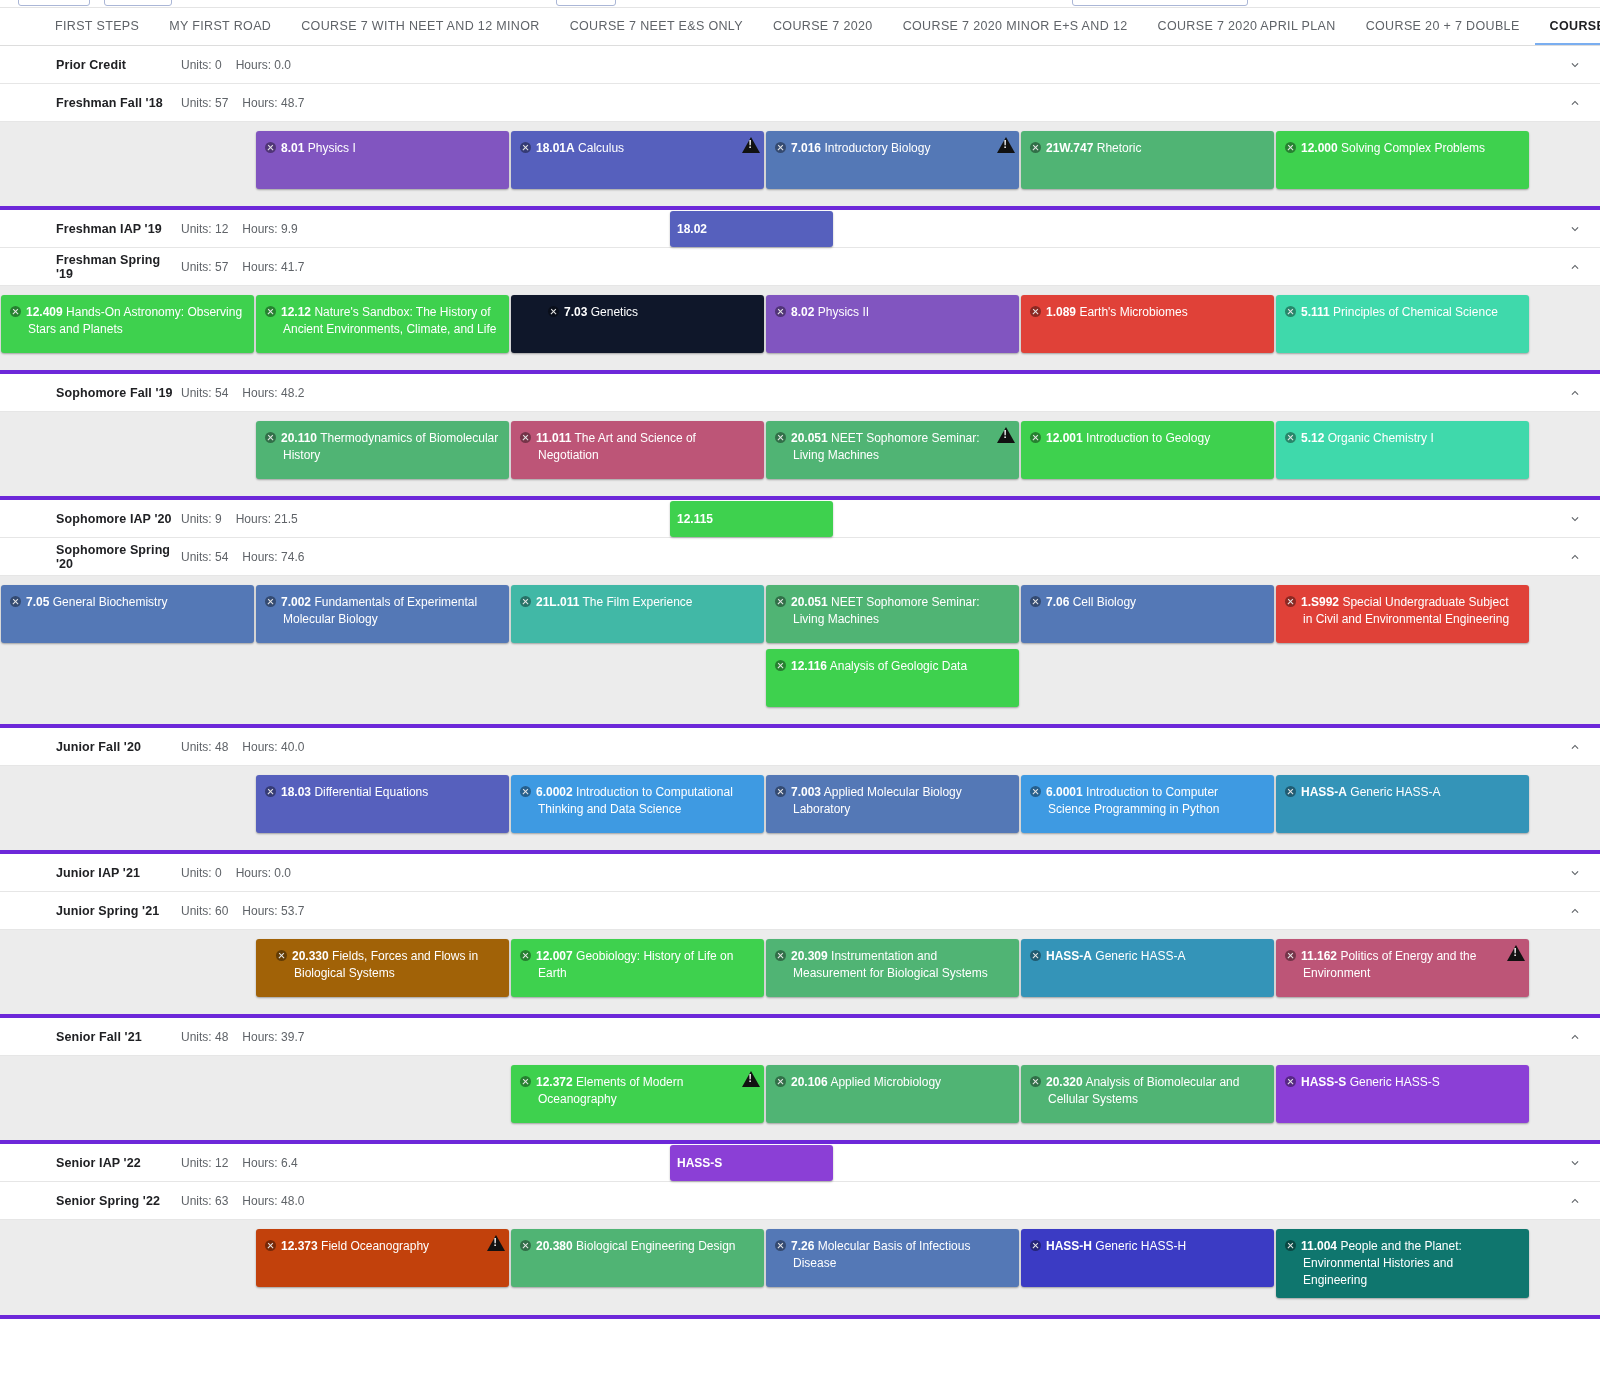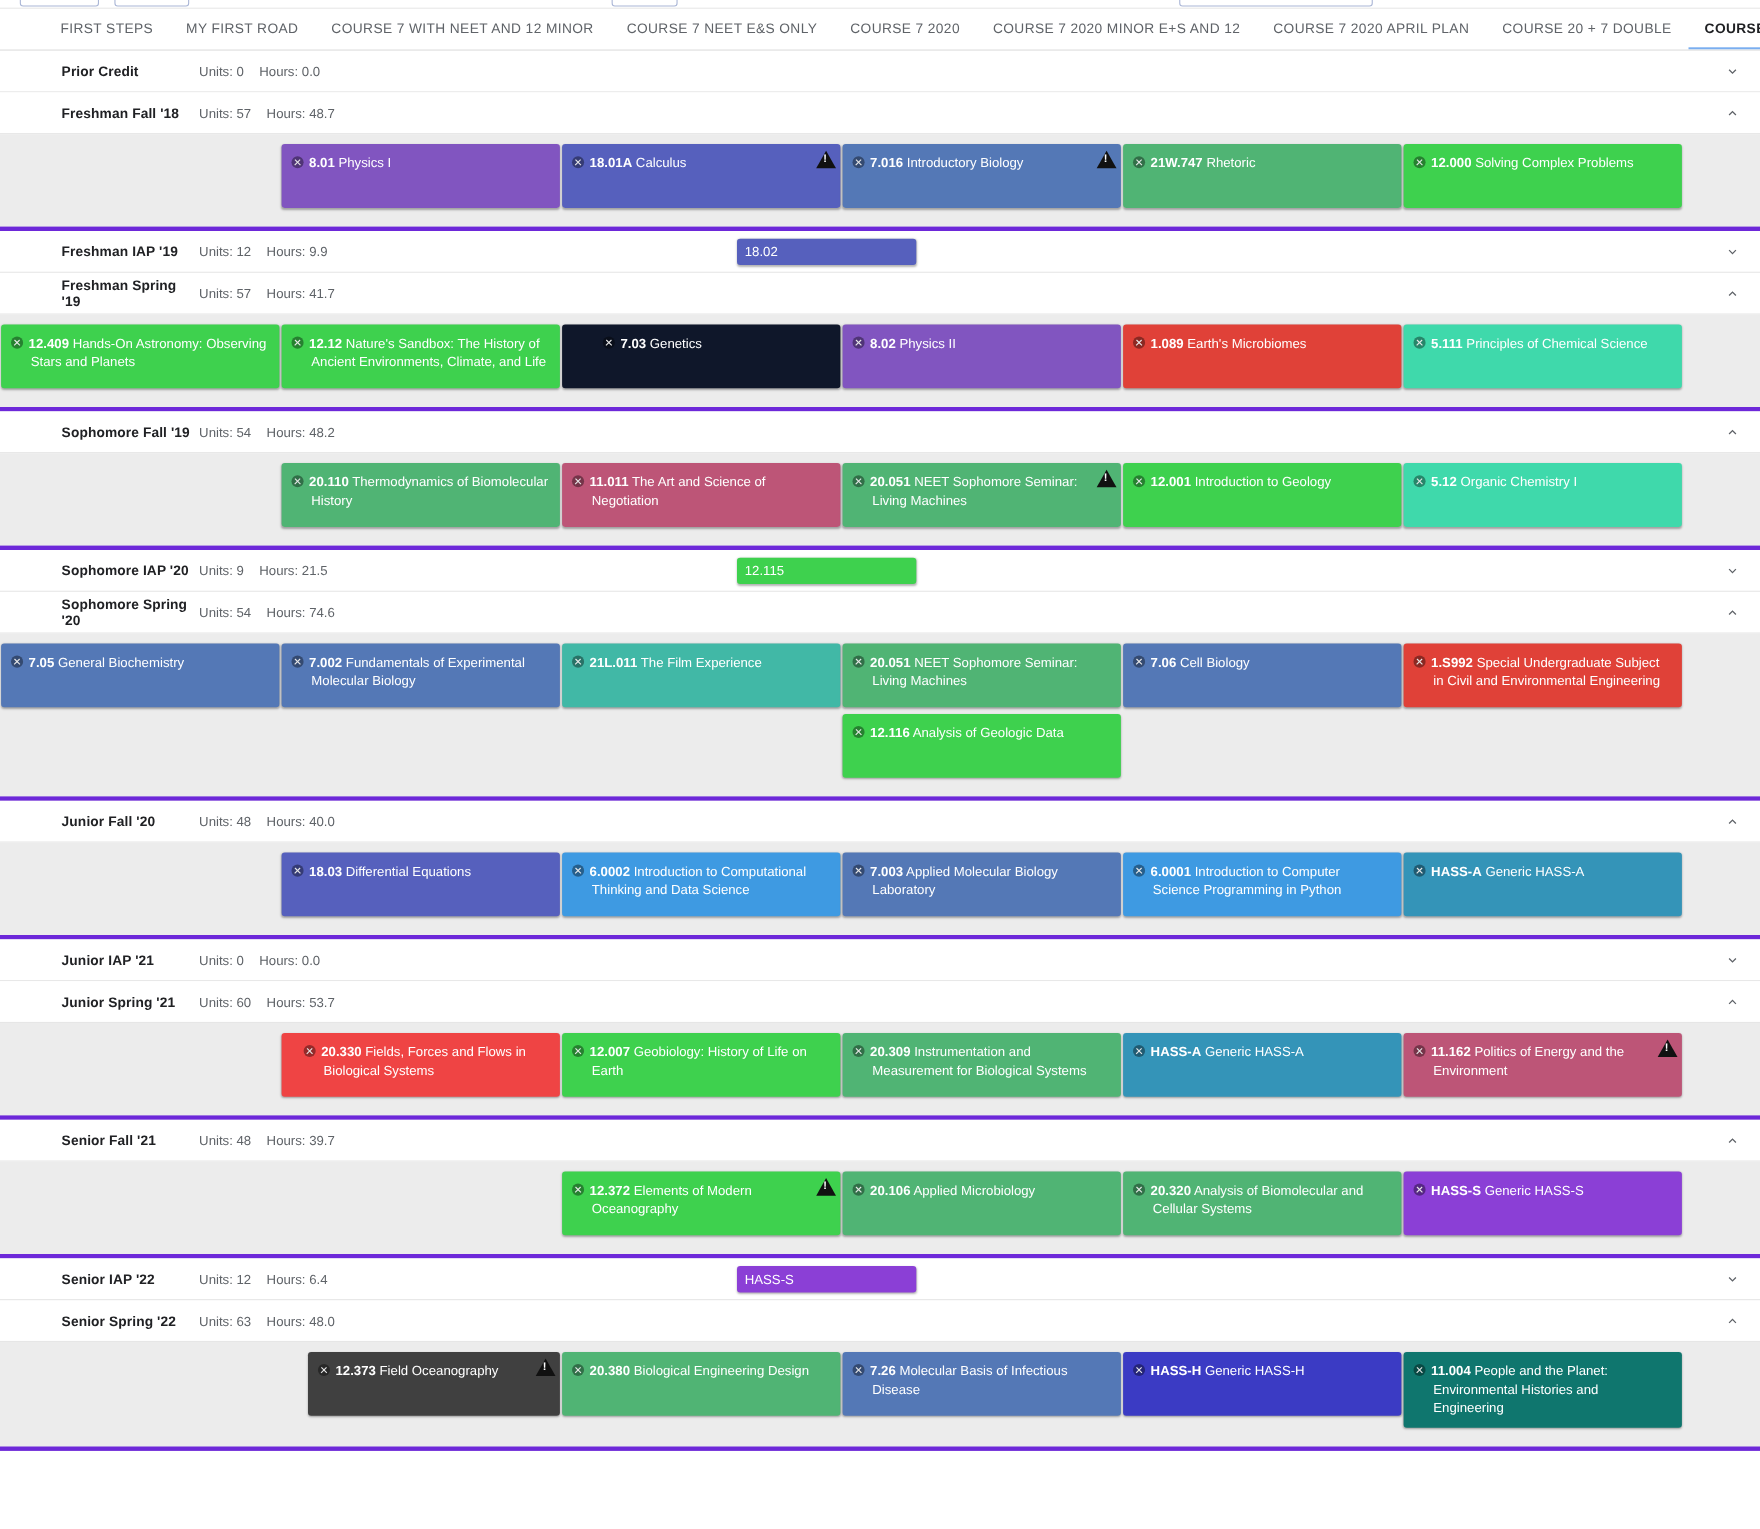--- a/index.html
+++ b/index.html
@@ -160,25 +160,25 @@
     left: -2.5px; top: 3px;
     font-size: 10px;
     font-weight: 700;
     color: #ffffff;
     line-height: 1;
   }
   .chip {
     position: absolute;
     left: 670px;
     width: 163px;
-    height: 24px;
+    height: 36px;
     border-radius: 3px;
     color: #fff;
     font-size: 12px;
-    font-weight: 400;
+    font-weight: 700;
     display: flex;
     align-items: center;
     padding-left: 7px;
     box-shadow: 0 1px 2px rgba(0,0,0,.3);
     cursor: pointer;
   }
   .sem-header.with-chip { position: relative; }
 </style>
 </head>
 <body>
@@ -508,21 +508,21 @@
       <div class="sem-spacer"></div>
       <div class="chevron">
         <svg width="14" height="14" viewBox="0 0 24 24">
           <path fill="#5f6368" d="M7.41 15.41 12 10.83l4.59 4.58L18 14l-6-6-6 6z"></path>
         </svg>
       </div>
     </div>
     <div class="sem-body">
       <div class="slot empty"></div>
       <div class="slot">
-        <div class="card" style="background: #ef4444; padding-left: 20px;">
+        <div class="card" style="background: #a16207; padding-left: 20px;">
           <span class="card-line"><span class="x-icon"></span><span class="card-num">20.330</span> <span class="card-name">Fields, Forces and Flows in Biological Systems</span></span>
         </div>
       </div>
       <div class="slot">
         <div class="card" style="background: rgb(62, 209, 78);">
           <span class="card-line"><span class="x-icon"></span><span class="card-num">12.007</span> <span class="card-name">Geobiology: History of Life on Earth</span></span>
         </div>
       </div>
       <div class="slot">
         <div class="card" style="background: rgb(80, 180, 116);">
@@ -602,21 +602,21 @@
       <div class="sem-spacer"></div>
       <div class="chevron">
         <svg width="14" height="14" viewBox="0 0 24 24">
           <path fill="#5f6368" d="M7.41 15.41 12 10.83l4.59 4.58L18 14l-6-6-6 6z"></path>
         </svg>
       </div>
     </div>
     <div class="sem-body">
       <div class="slot empty"></div>
       <div class="slot">
-        <div class="card" style="background: #404040; margin-left: 24px;">
+        <div class="card" style="background: #c2410c;">
           <span class="card-line"><span class="x-icon"></span><span class="card-num">12.373</span> <span class="card-name">Field Oceanography</span></span>
           <span class="warn-icon"></span>
         </div>
       </div>
       <div class="slot">
         <div class="card" style="background: rgb(80, 180, 116);">
           <span class="card-line"><span class="x-icon"></span><span class="card-num">20.380</span> <span class="card-name">Biological Engineering Design</span></span>
         </div>
       </div>
       <div class="slot">

